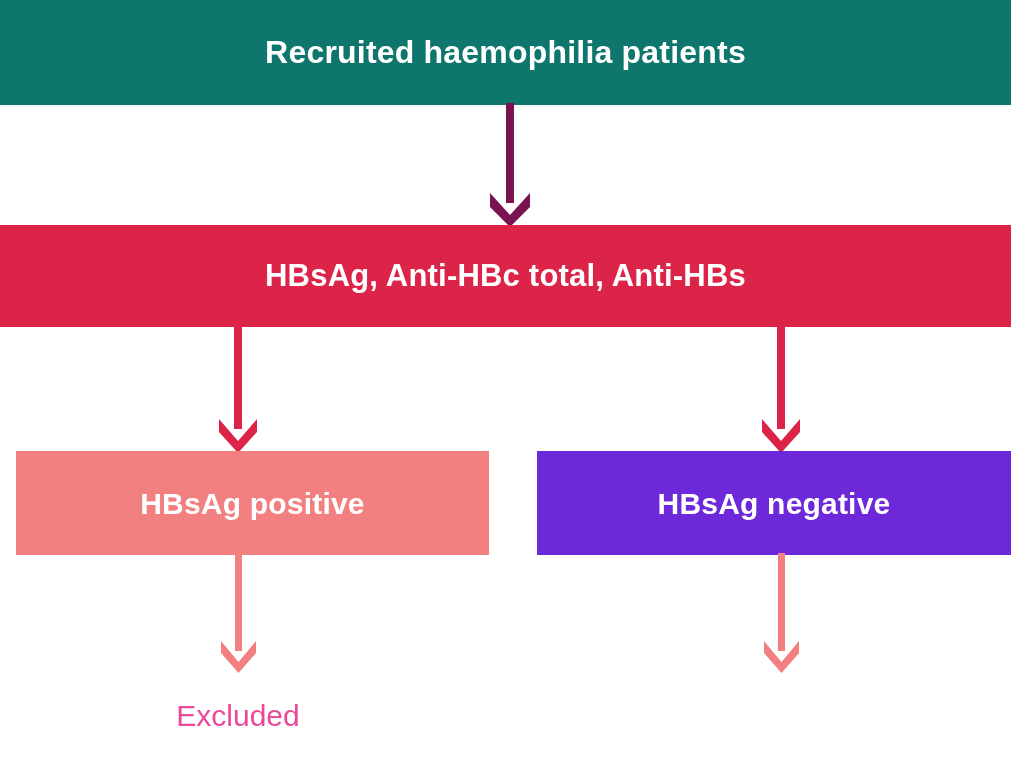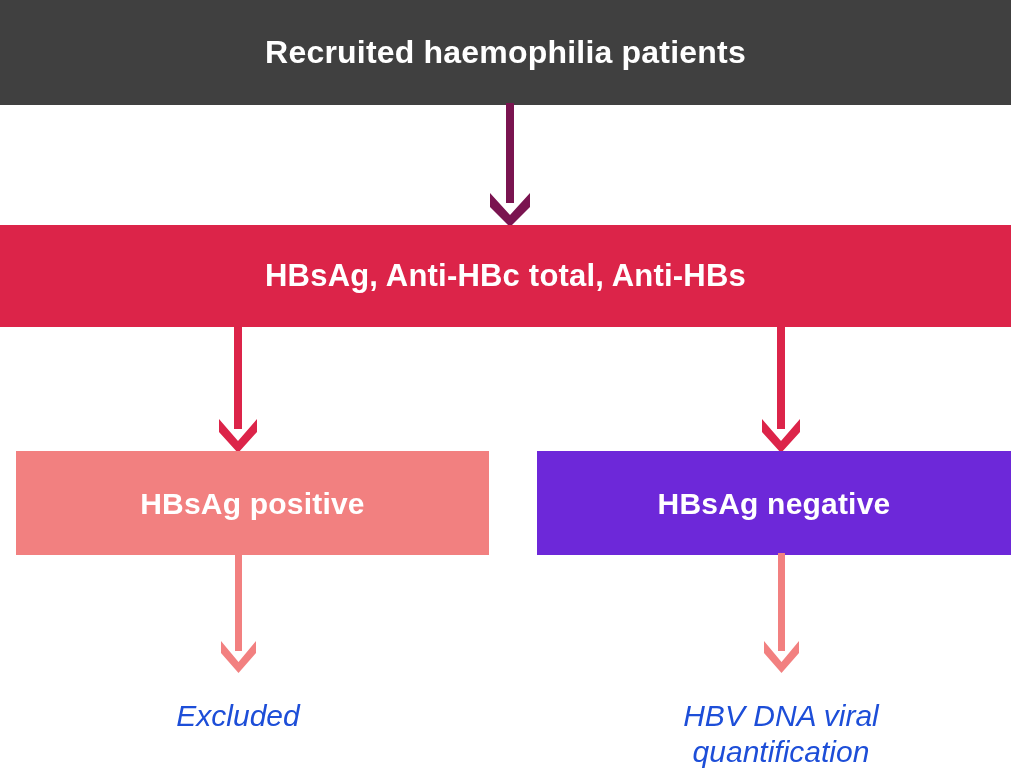--- a/index.html
+++ b/index.html
@@ -25,21 +25,21 @@
     color:#ffffff;
     font-weight:bold;
     text-align:center;
     letter-spacing:0.2px;
     line-height:1.1;
   }
 
   #box-recruited {
     left:0; top:0;
     width:1011px; height:105px;
-    background:#404040;
+    background:#0f766e;
     font-size:32px;
     text-align:right;
   }
 
   #box-serology {
     left:0; top:225px;
     width:1011px; height:102px;
     background:#DC2449;
     font-size:31px;
   }
@@ -55,26 +55,25 @@
   #box-hbsag-negative {
     left:537px; top:451px;
     width:474px; height:104px;
     background:#6d28d9;
     font-size:30px;
   }
 
   
   .terminal-label {
     position:absolute;
-    color:#1d4ed8;
+    color:#ec4899;
     font-size:30px;
     font-weight:normal;
     text-align:center;
     line-height:1.2;
-    font-style:italic;
   }
   #label-excluded {
     left:38px; top:698px;
     width:400px;
   }
   #label-hbvdna {
     left:581px; top:698px;
     width:400px;
   }
 
@@ -129,18 +128,14 @@
 
   <svg id="arrow-negative-to-hbvdna" class="arrow-svg" width="50" height="120" viewBox="0 0 50 120">
     <rect x="22" y="0" width="7" height="98" fill="#F28080"></rect>
     <path d="M 8 88 L 25.5 109 L 43 88 L 43 100 L 25.5 120 L 8 100 Z" fill="#F28080"></path>
   </svg>
 
   <div id="label-excluded" class="terminal-label">
     <span>Excluded</span>
   </div>
 
-  <div id="label-hbvdna" class="terminal-label">
-    <div>HBV DNA viral</div>
-    <div>quantification</div>
-  </div>
 
 </div>
 
 </body></html>

